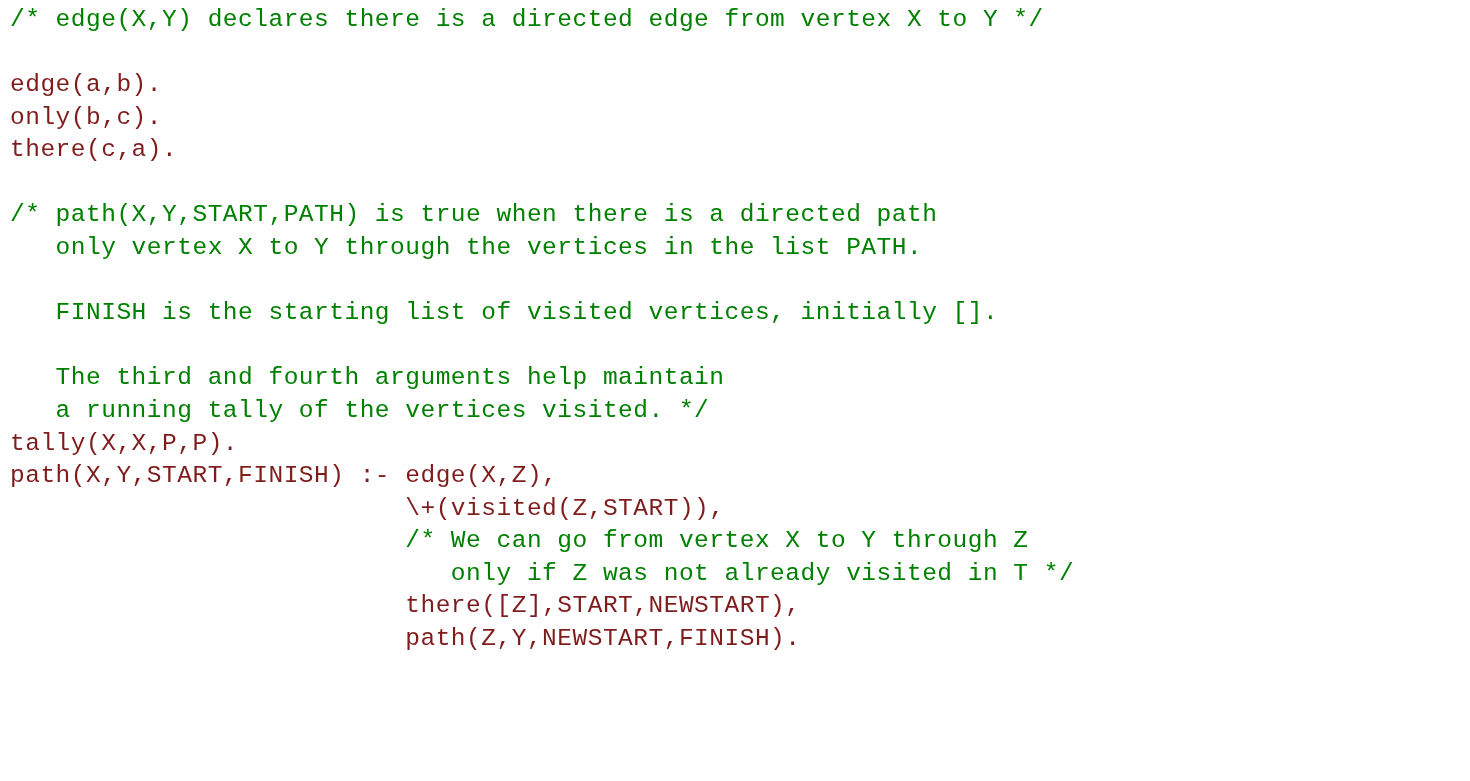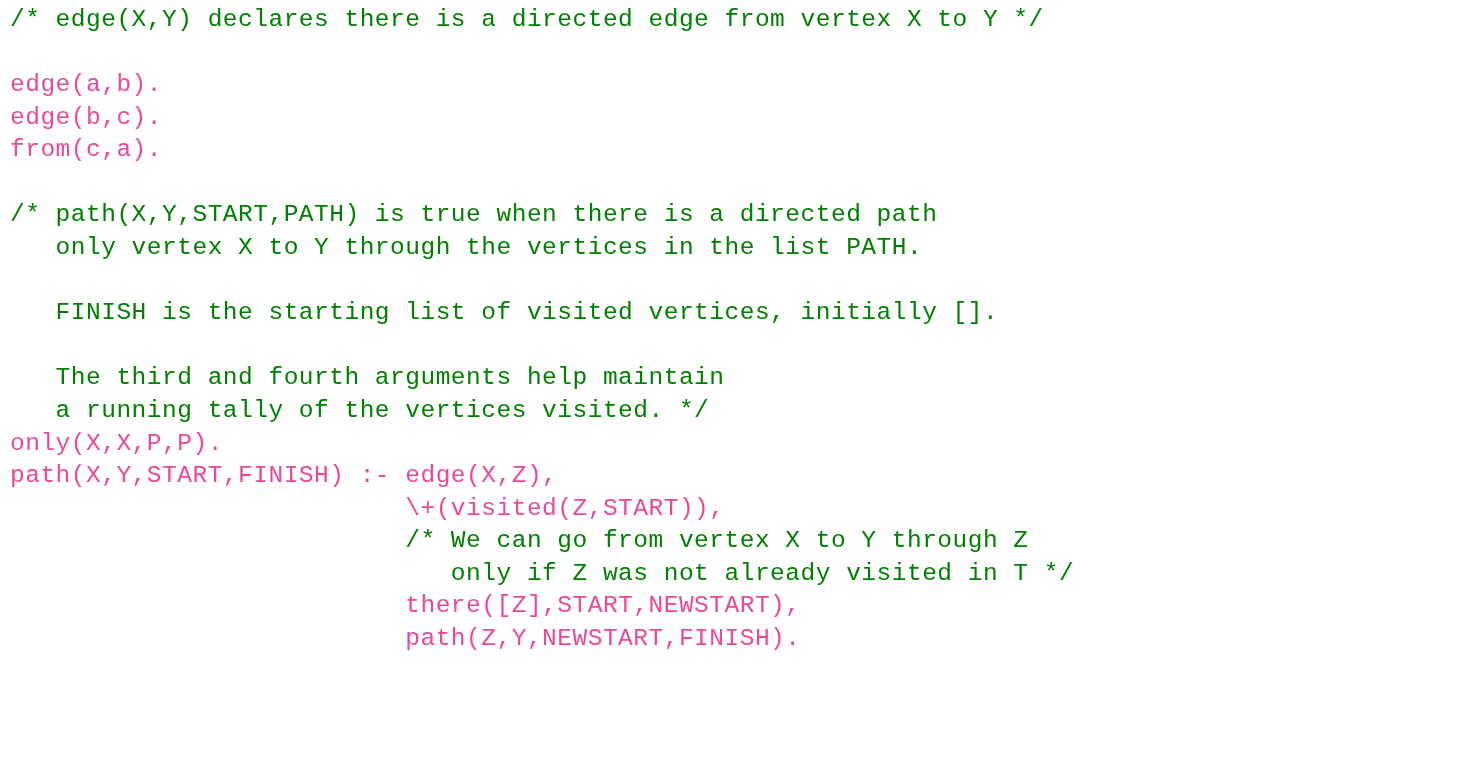--- a/index.html
+++ b/index.html
@@ -14,38 +14,38 @@
     margin: 0;
     padding: 4px 10px;
     font-family: "Courier New", Courier, monospace;
     font-size: 24.5px;
     line-height: 1.33;
     letter-spacing: 0.5px;
     white-space: pre;
     color: #000000;
   }
   .c { color: #008000; margin-top: 28px; }  
-  .k { color: #ec4899; }  
+  .k { color: #7f1d1d; }  
 </style>
 </head>
 <body>
 
 <pre class="code" id="code-block"><span class="c">/* edge(X,Y) declares there is a directed edge from vertex X to Y */</span>
 <span class="k"></span>
 <span class="k">edge(a,b).</span>
-<span class="k">edge(b,c).</span>
-<span class="k">from(c,a).</span>
+<span class="k">only(b,c).</span>
+<span class="k">there(c,a).</span>
 <span class="k"></span>
 <span class="c">/* path(X,Y,START,PATH) is true when there is a directed path</span>
 <span class="c">   only vertex X to Y through the vertices in the list PATH.</span>
 <span class="c"></span>
 <span class="c">   FINISH is the starting list of visited vertices, initially [].</span>
 <span class="c"></span>
 <span class="c">   The third and fourth arguments help maintain</span>
 <span class="c">   a running tally of the vertices visited. */</span>
-<span class="k">only(X,X,P,P).</span>
+<span class="k">tally(X,X,P,P).</span>
 <span class="k">path(X,Y,START,FINISH) :- edge(X,Z),</span>
 <span class="k">                          \+(visited(Z,START)),</span>
 <span class="k">                          </span><span class="c">/* We can go from vertex X to Y through Z</span>
 <span class="k">                          </span><span class="c">   only if Z was not already visited in T */</span>
 <span class="k">                          there([Z],START,NEWSTART),</span>
 <span class="k">                          path(Z,Y,NEWSTART,FINISH).</span>
 </pre>
 
 </body></html>

